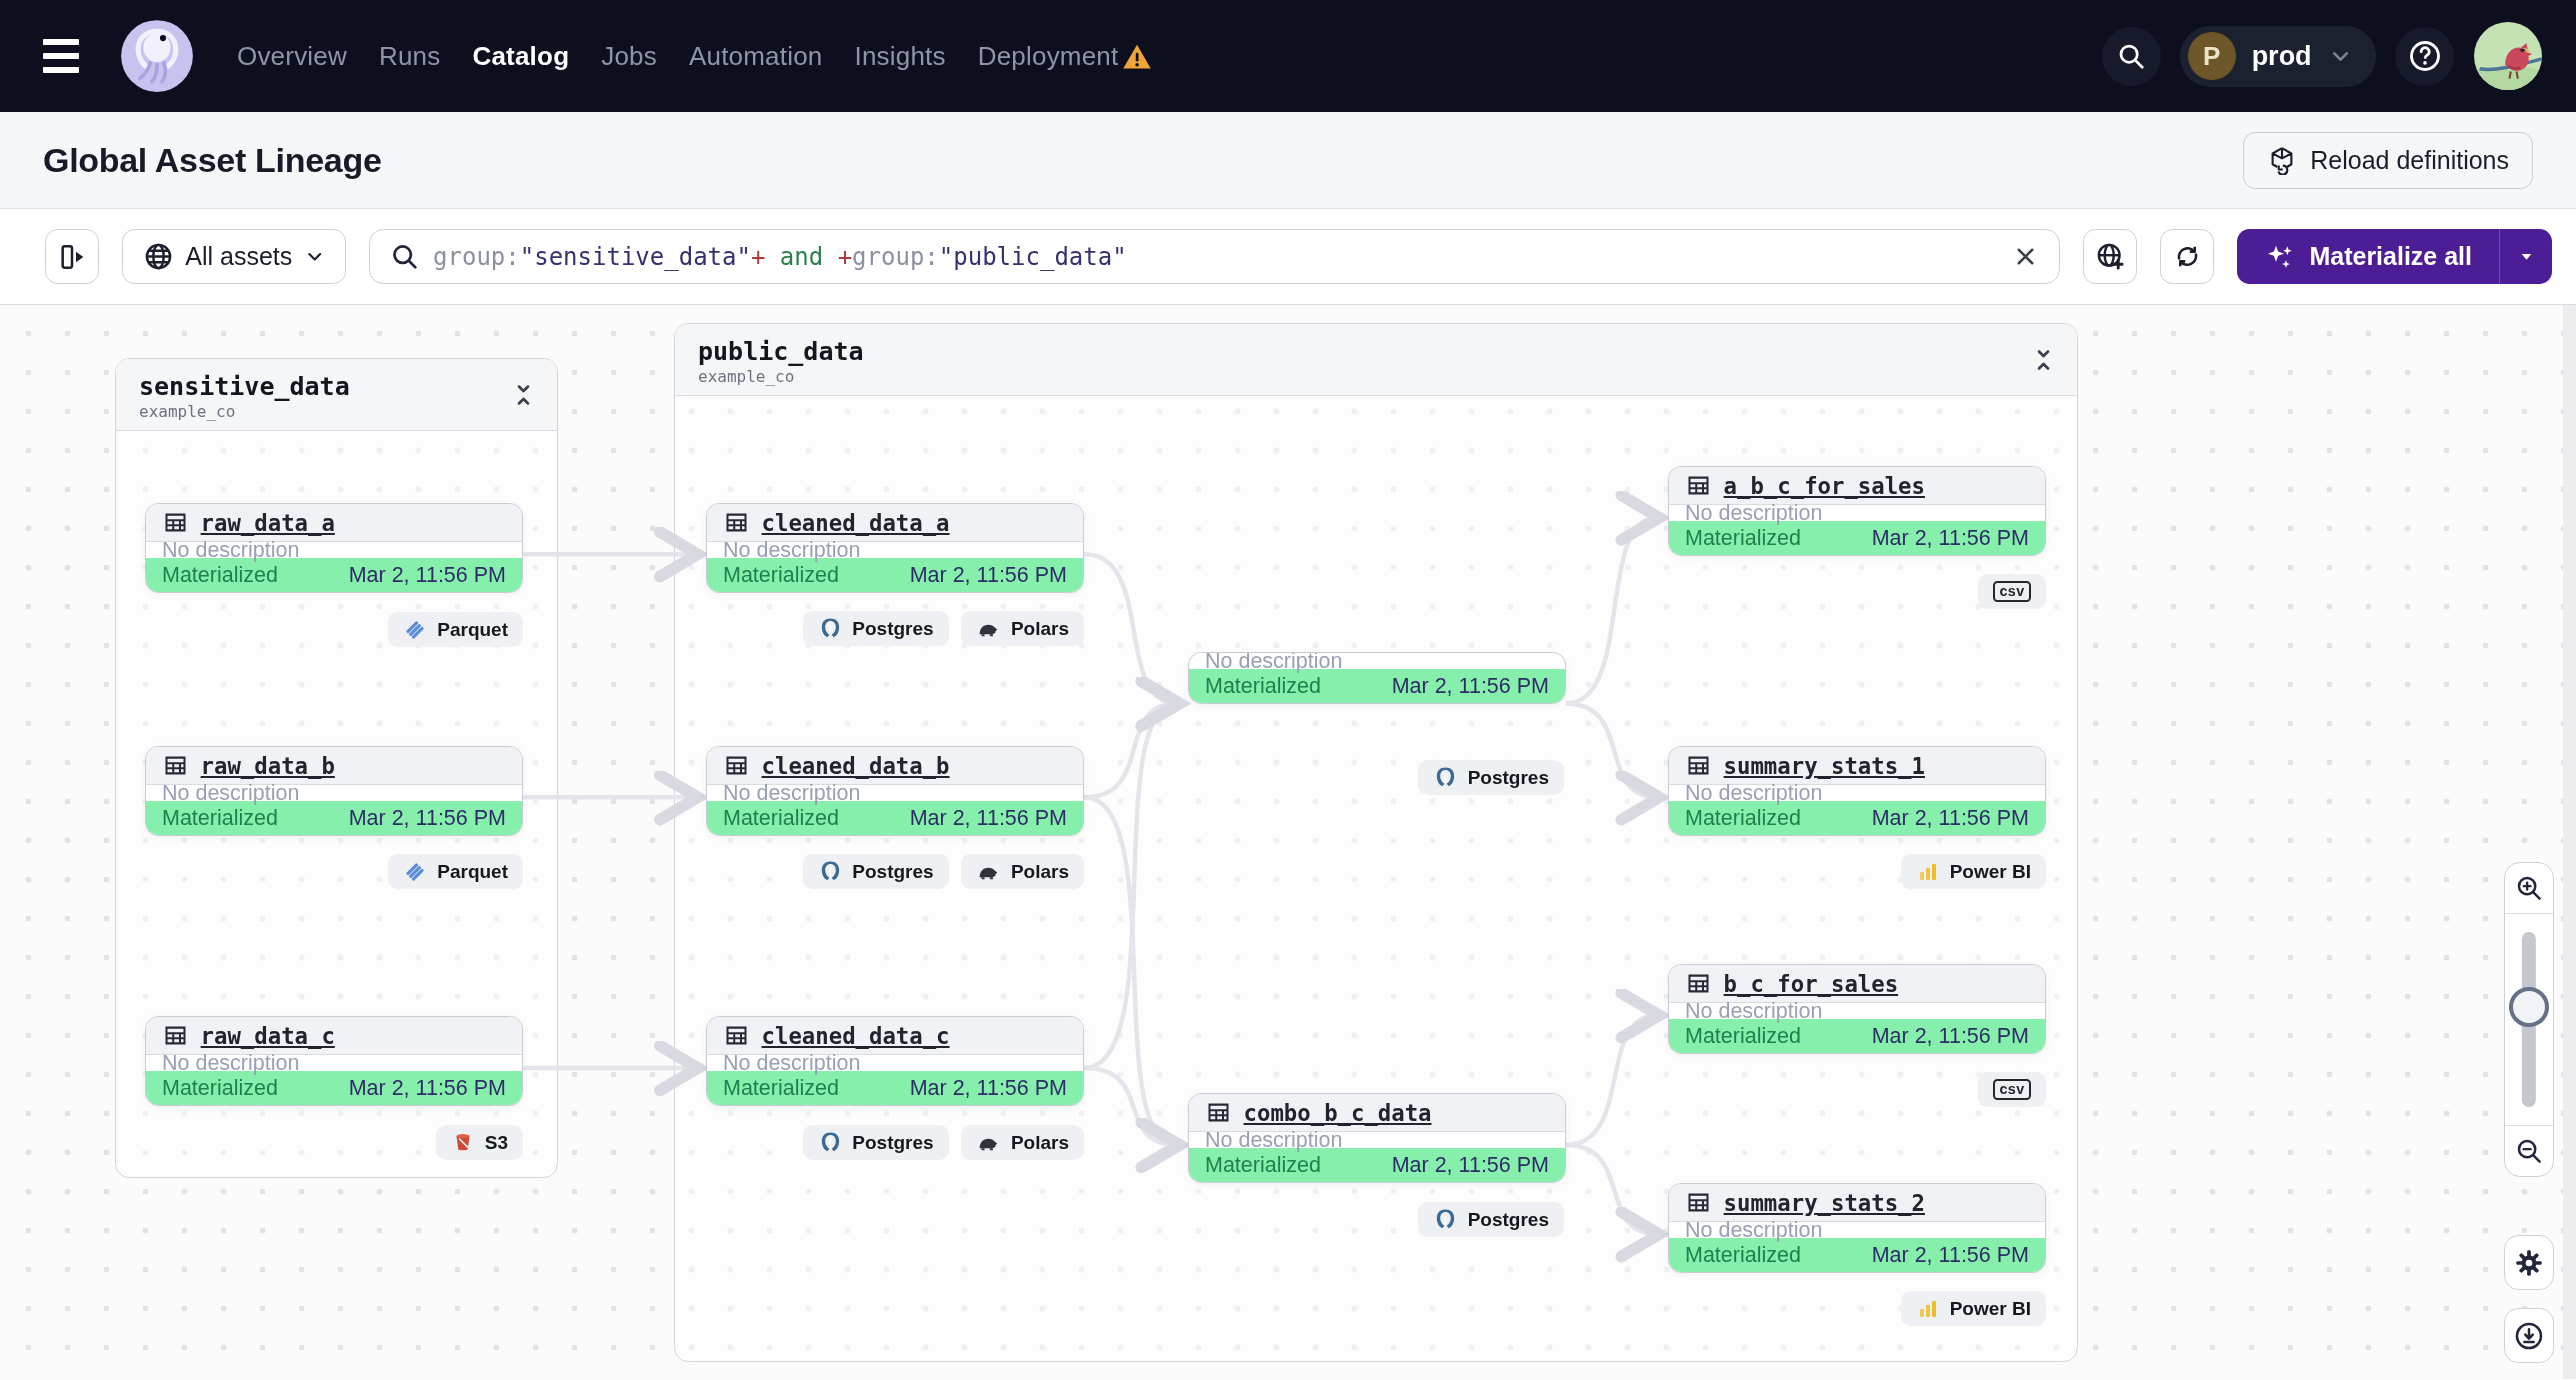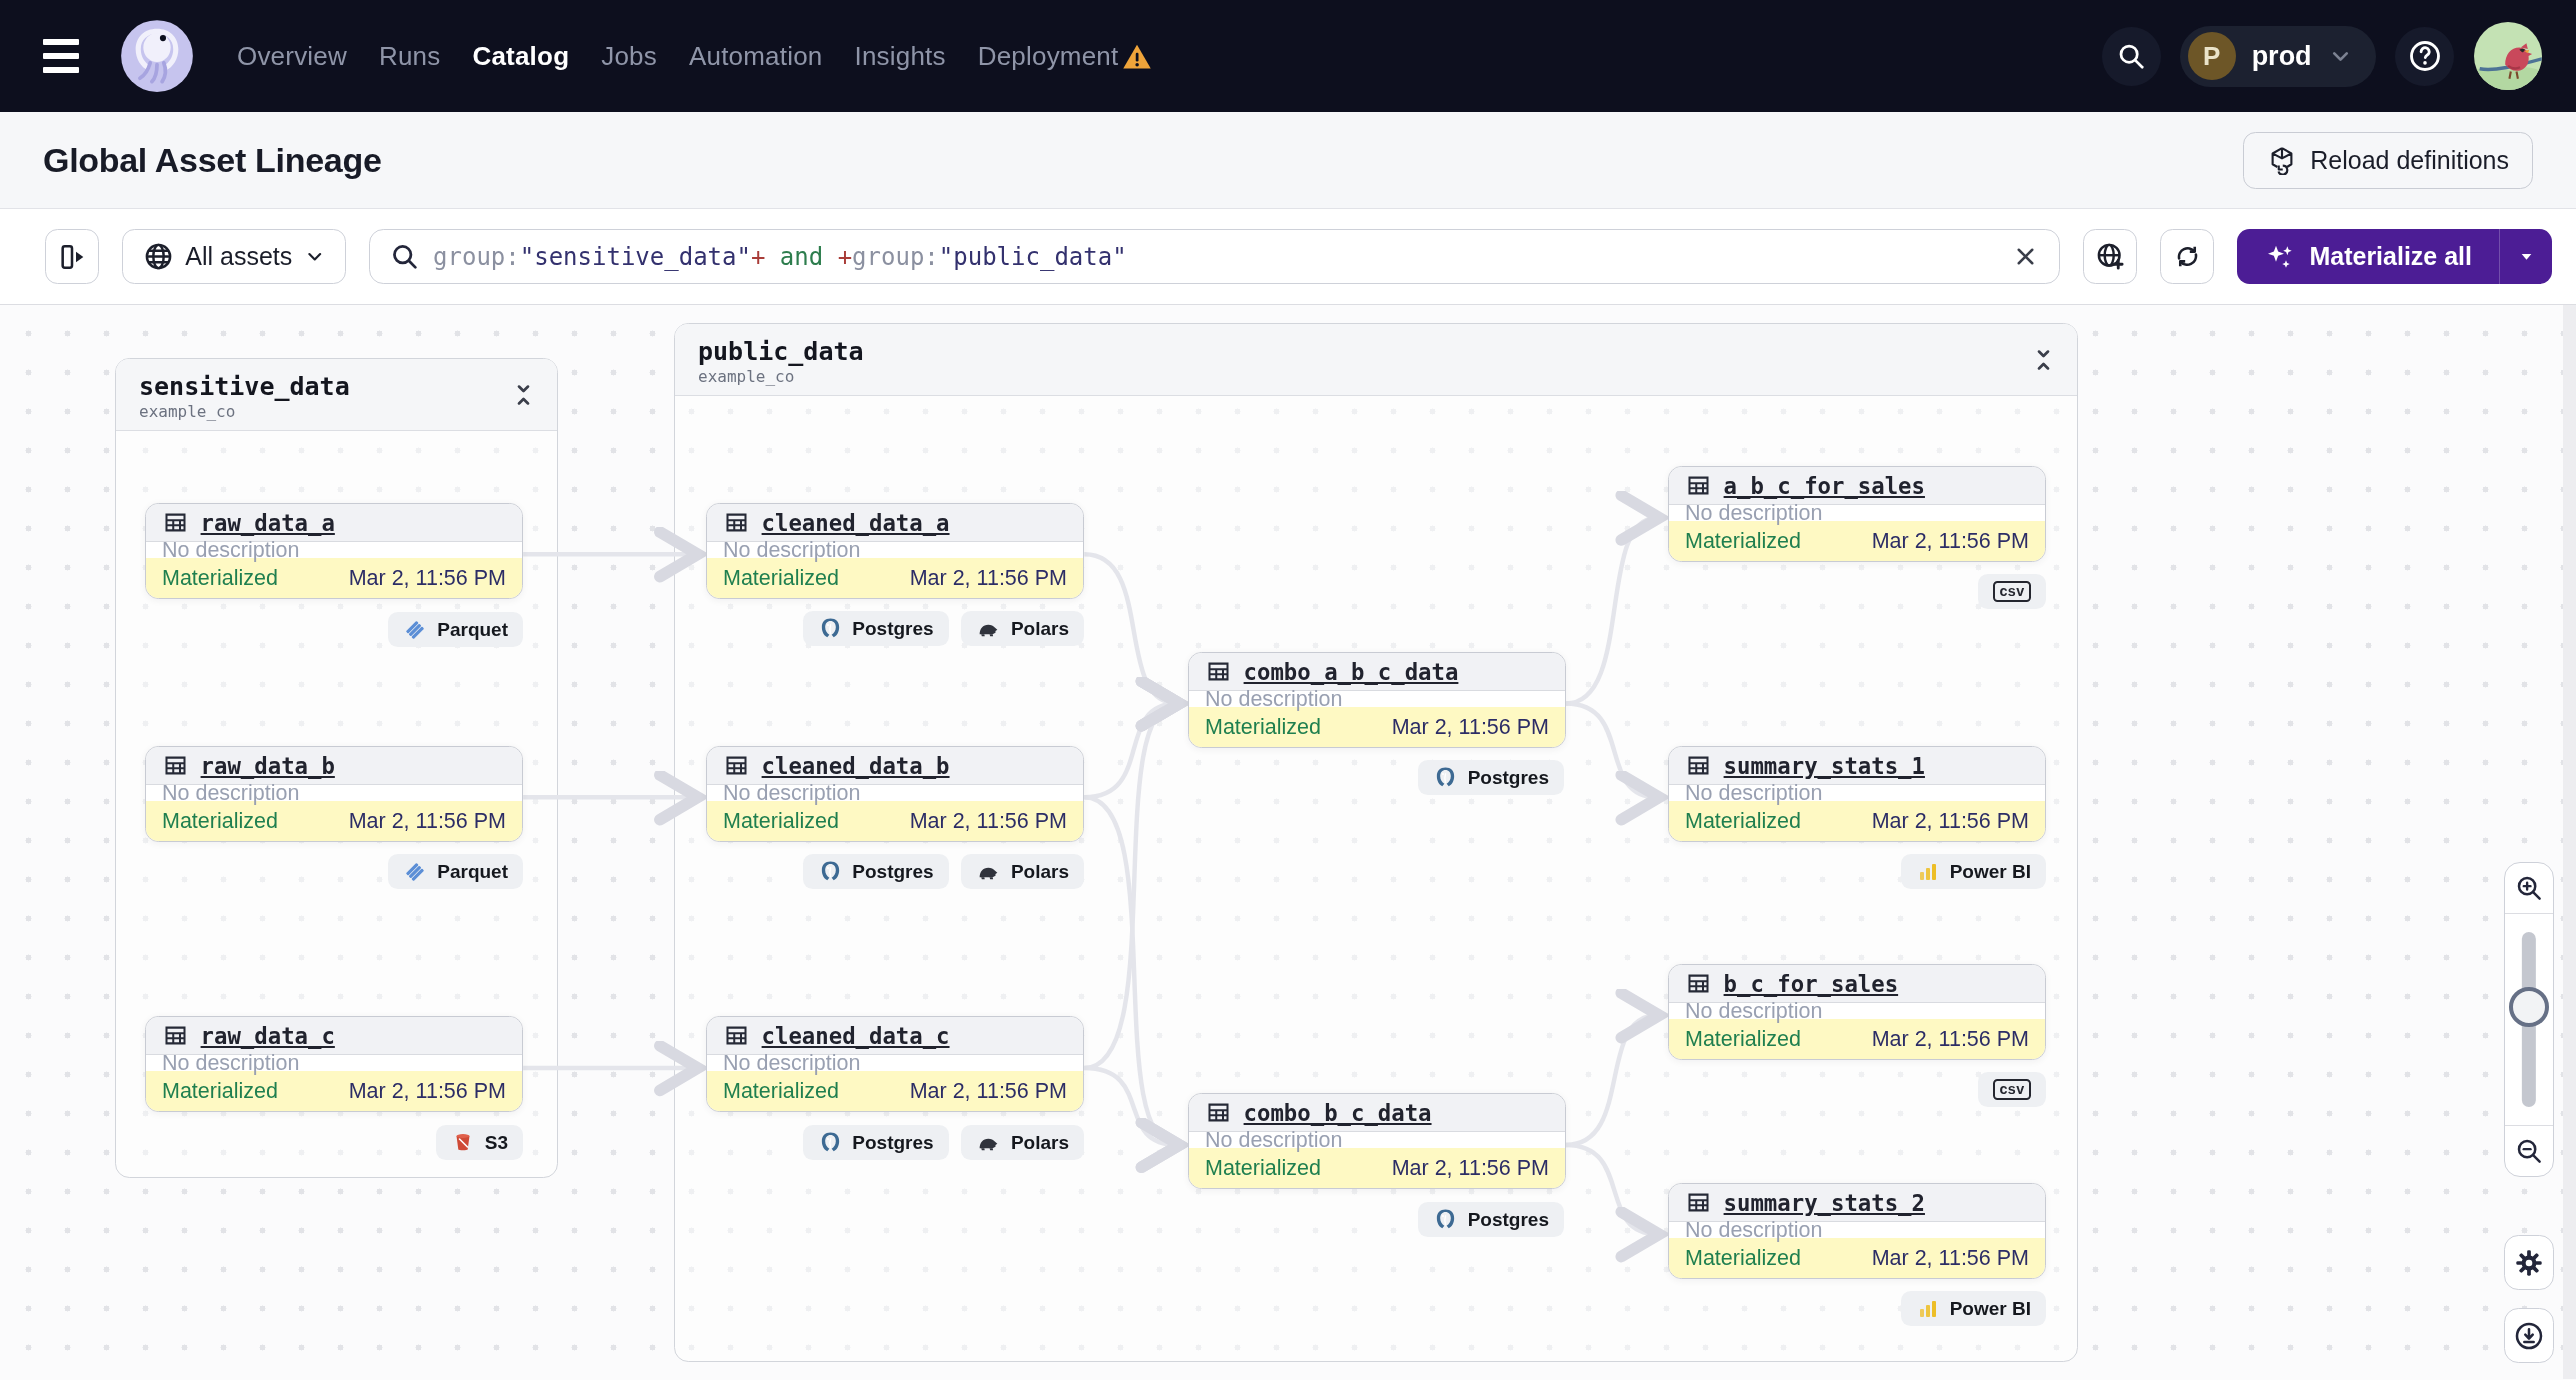--- a/index.html
+++ b/index.html
@@ -40,21 +40,21 @@
   .edges{position:absolute;left:0;top:0;z-index:1;}
   .group{position:absolute;border:1.8px solid #d2d5db;border-radius:14.3px;background:rgba(255,255,255,.45);box-sizing:border-box;z-index:0;}
   .grouphead{background:#f5f6f8;border-bottom:1.8px solid #dcdee3;border-radius:12.5px 12.5px 0 0;padding:12.5px 23px 9px;position:relative;}
   .gname{font-family:"DejaVu Sans Mono",monospace;font-weight:700;font-size:25px;color:#14161f;}
   .grepo{font-family:"DejaVu Sans Mono",monospace;font-size:16px;color:#6c7280;margin-top:1.8px;}
   .gcollapse{position:absolute;right:19.7px;top:50%;transform:translateY(-50%);cursor:pointer;}
   .node{position:absolute;width:378px;border:1.8px solid #c8cbd3;border-radius:13.4px;background:#fff;box-sizing:border-box;z-index:2;box-shadow:0 1.8px 7.2px rgba(20,23,43,.05);cursor:pointer;overflow:hidden;}
   .nh{height:37px;background:#f1f2f5;border-bottom:1.8px solid #d9dbe0;display:flex;align-items:center;gap:11.6px;padding:0 16px;}
   .nt{font-family:"DejaVu Sans Mono",monospace;font-weight:700;font-size:22.3px;color:#21232e;text-decoration:underline;}
   .nd{height:16px;display:flex;align-items:center;padding:0 16px;font-size:21.5px;color:#99a0b1;}
-  .ns{height:40px;background:#fef9c3;display:flex;align-items:center;justify-content:space-between;padding:0 16px;font-size:21.5px;}
+  .ns{height:34px;background:#86efac;display:flex;align-items:center;justify-content:space-between;padding:0 16px;font-size:21.5px;}
   .st{color:#1f7f4f;} .ts{color:#2c2d66;}
   .badges{position:absolute;display:flex;gap:12.5px;z-index:2;}
   .chip{height:35px;background:#eef0f3;border-radius:9.8px;display:flex;align-items:center;gap:9.8px;padding:0 15px;font-size:19px;font-weight:700;color:#15181e;}
   .csvbox{border:2.2px solid #24262f;border-radius:4.5px;font-size:14.3px;font-weight:700;color:#24262f;padding:0.9px 4.5px;line-height:1.1;letter-spacing:0.4px;}
   
   .zoompanel{position:absolute;left:2504px;top:557px;width:50px;height:315px;background:#fff;border:1.8px solid #ced1d9;border-radius:16px;z-index:5;box-sizing:border-box;display:flex;flex-direction:column;}
   .zp-btn{height:50px;display:flex;align-items:center;justify-content:center;cursor:pointer;}
   .zp-top{border-bottom:1.8px solid #dcdde2;} .zp-bot{border-top:1.8px solid #dcdde2;}
   .zp-slide{flex:1;position:relative;}
   .zp-track{position:absolute;left:50%;top:18px;bottom:18px;width:14.3px;transform:translateX(-50%);background:#c4c7cf;border-radius:7.2px;}
@@ -324,26 +324,20 @@
         <span class="nt">cleaned_data_c</span>
       </div>
     <div class="nd">No description</div>
     <div class="ns">
         <span class="st">Materialized</span>
         <span class="ts">Mar 2, 11:56 PM</span>
       </div>
   </div>
 
   <div class="node" style="left:1188px;top:347px;">
-    <div class="nh">
-        <svg width="27" height="27" viewBox="0 0 24 24">
-          <path d="M4 5h16v14H4zM4 10h16M10 10v9M16 10v9M4 14.5h16" stroke="#262a37" stroke-width="1.8" fill="none"></path>
-        </svg>
-        <span class="nt">combo_a_b_c_data</span>
-      </div>
     <div class="nd">No description</div>
     <div class="ns">
         <span class="st">Materialized</span>
         <span class="ts">Mar 2, 11:56 PM</span>
       </div>
   </div>
 
   <div class="node" style="left:1188px;top:788px;">
     <div class="nh">
         <svg width="27" height="27" viewBox="0 0 24 24">

